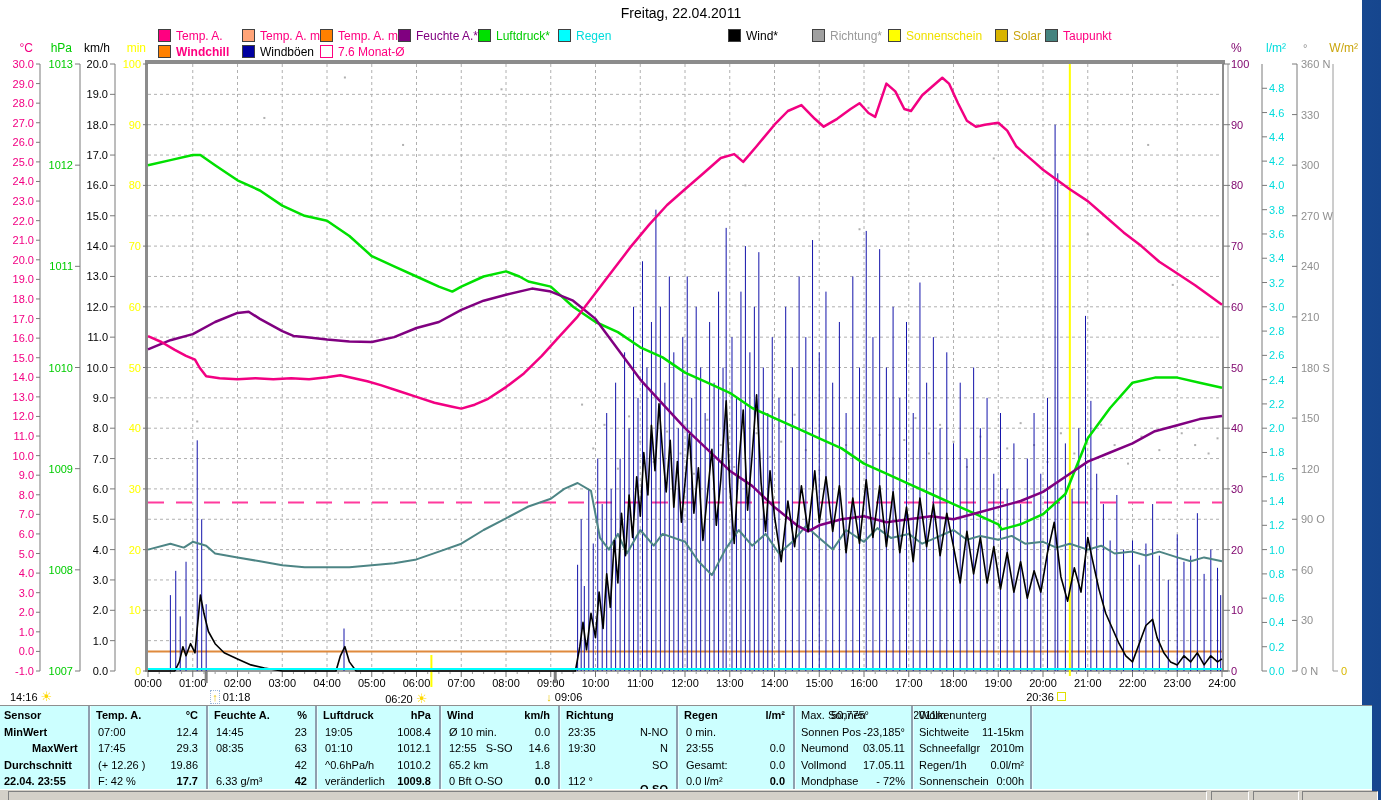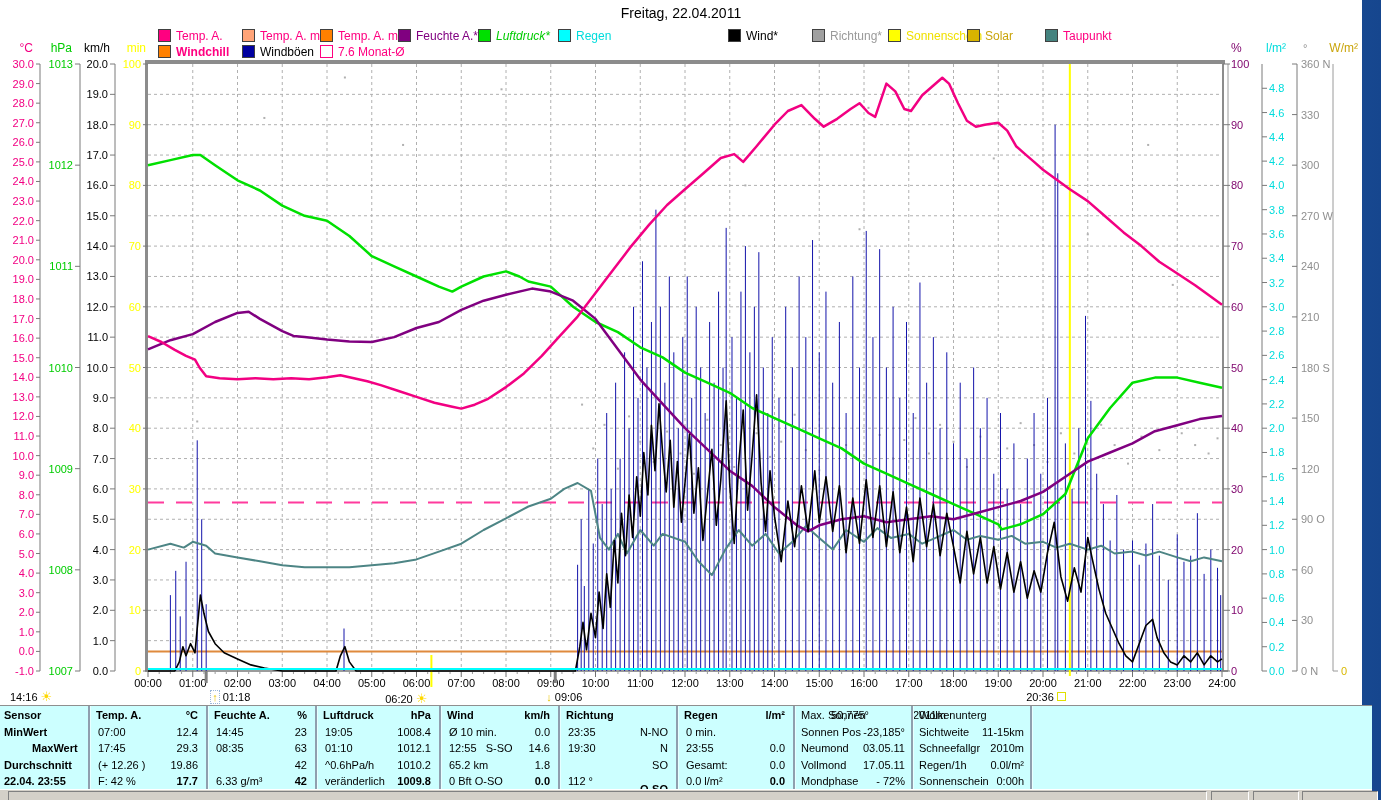--- a/index.html
+++ b/index.html
@@ -33,26 +33,26 @@
 <body>
 
 <div id="stage">
   <div class="chart-panel">
     <div class="title">Freitag, 22.04.2011</div>
     <div class="legend-row" id="legend-row-1">
         <div class="lg-item" style="left: 158px;"><span class="lg-swatch" style="background: rgb(255, 0, 128);"></span><span class="lg-label" style="color: rgb(255, 0, 128);">Temp. A.</span></div>
         <div class="lg-item" style="left: 242px;"><span class="lg-swatch" style="background: rgb(255, 164, 120);"></span><span class="lg-label" style="color: rgb(255, 0, 128);">Temp. A. min</span></div>
         <div class="lg-item" style="left: 320px;"><span class="lg-swatch" style="background: rgb(255, 128, 0);"></span><span class="lg-label" style="color: rgb(255, 0, 128);">Temp. A. max</span></div>
         <div class="lg-item" style="left: 398px;"><span class="lg-swatch" style="background: rgb(128, 0, 128);"></span><span class="lg-label" style="color: rgb(128, 0, 128);">Feuchte A.*</span></div>
-        <div class="lg-item" style="left: 478px;"><span class="lg-swatch" style="background: rgb(0, 224, 0);"></span><span class="lg-label" style="color: rgb(0, 204, 0); font-style: italic;">Luftdruck*</span></div>
+        <div class="lg-item" style="left: 478px;"><span class="lg-swatch" style="background: rgb(0, 224, 0);"></span><span class="lg-label" style="color: rgb(0, 204, 0);">Luftdruck*</span></div>
         <div class="lg-item" style="left: 558px;"><span class="lg-swatch" style="background: rgb(0, 255, 255);"></span><span class="lg-label" style="color: rgb(0, 220, 220);">Regen</span></div>
         <div class="lg-item" style="left: 728px;"><span class="lg-swatch" style="background: rgb(0, 0, 0);"></span><span class="lg-label" style="color: rgb(0, 0, 0);">Wind*</span></div>
         <div class="lg-item" style="left: 812px;"><span class="lg-swatch" style="background: rgb(160, 160, 160);"></span><span class="lg-label" style="color: rgb(154, 154, 154); margin-top: 24px;">Richtung*</span></div>
         <div class="lg-item" style="left: 888px;"><span class="lg-swatch" style="background: rgb(255, 255, 0);"></span><span class="lg-label" style="color: rgb(240, 224, 0);">Sonnenschein</span></div>
-        <div class="lg-item" style="left: 967px;"><span class="lg-swatch" style="background: rgb(216, 180, 0);"></span><span class="lg-label" style="color: rgb(201, 164, 10);">Solar</span></div>
+        <div class="lg-item" style="left: 967px; padding-left: 28px;"><span class="lg-swatch" style="background: rgb(216, 180, 0);"></span><span class="lg-label" style="color: rgb(201, 164, 10);">Solar</span></div>
         <div class="lg-item" style="left: 1045px;"><span class="lg-swatch" style="background: rgb(68, 131, 127);"></span><span class="lg-label" style="color: rgb(255, 0, 128);">Taupunkt</span></div>
       </div>
     <div class="legend-row" id="legend-row-2">
         <div class="lg-item" style="left: 158px; font-weight: bold;"><span class="lg-swatch" style="background: rgb(255, 128, 0);"></span><span class="lg-label" style="color: rgb(255, 0, 128);">Windchill</span></div>
         <div class="lg-item" style="left: 242px;"><span class="lg-swatch" style="background: rgb(0, 0, 160);"></span><span class="lg-label" style="color: rgb(0, 0, 0);">Windböen</span></div>
         <div class="lg-item" style="left: 320px;"><span class="lg-swatch" style="background: rgb(255, 255, 255); border: 1px solid rgb(255, 0, 128);"></span><span class="lg-label" style="color: rgb(255, 0, 128);">7.6 Monat-Ø</span></div>
       </div>
     <svg id="chart-svg" width="1362" height="705">
         <line x1="192.75" y1="64" x2="192.75" y2="671" stroke="#b0b0b0" stroke-width="1" stroke-dasharray="3,3"></line>
         <line x1="237.5" y1="64" x2="237.5" y2="671" stroke="#b0b0b0" stroke-width="1" stroke-dasharray="3,3"></line>

